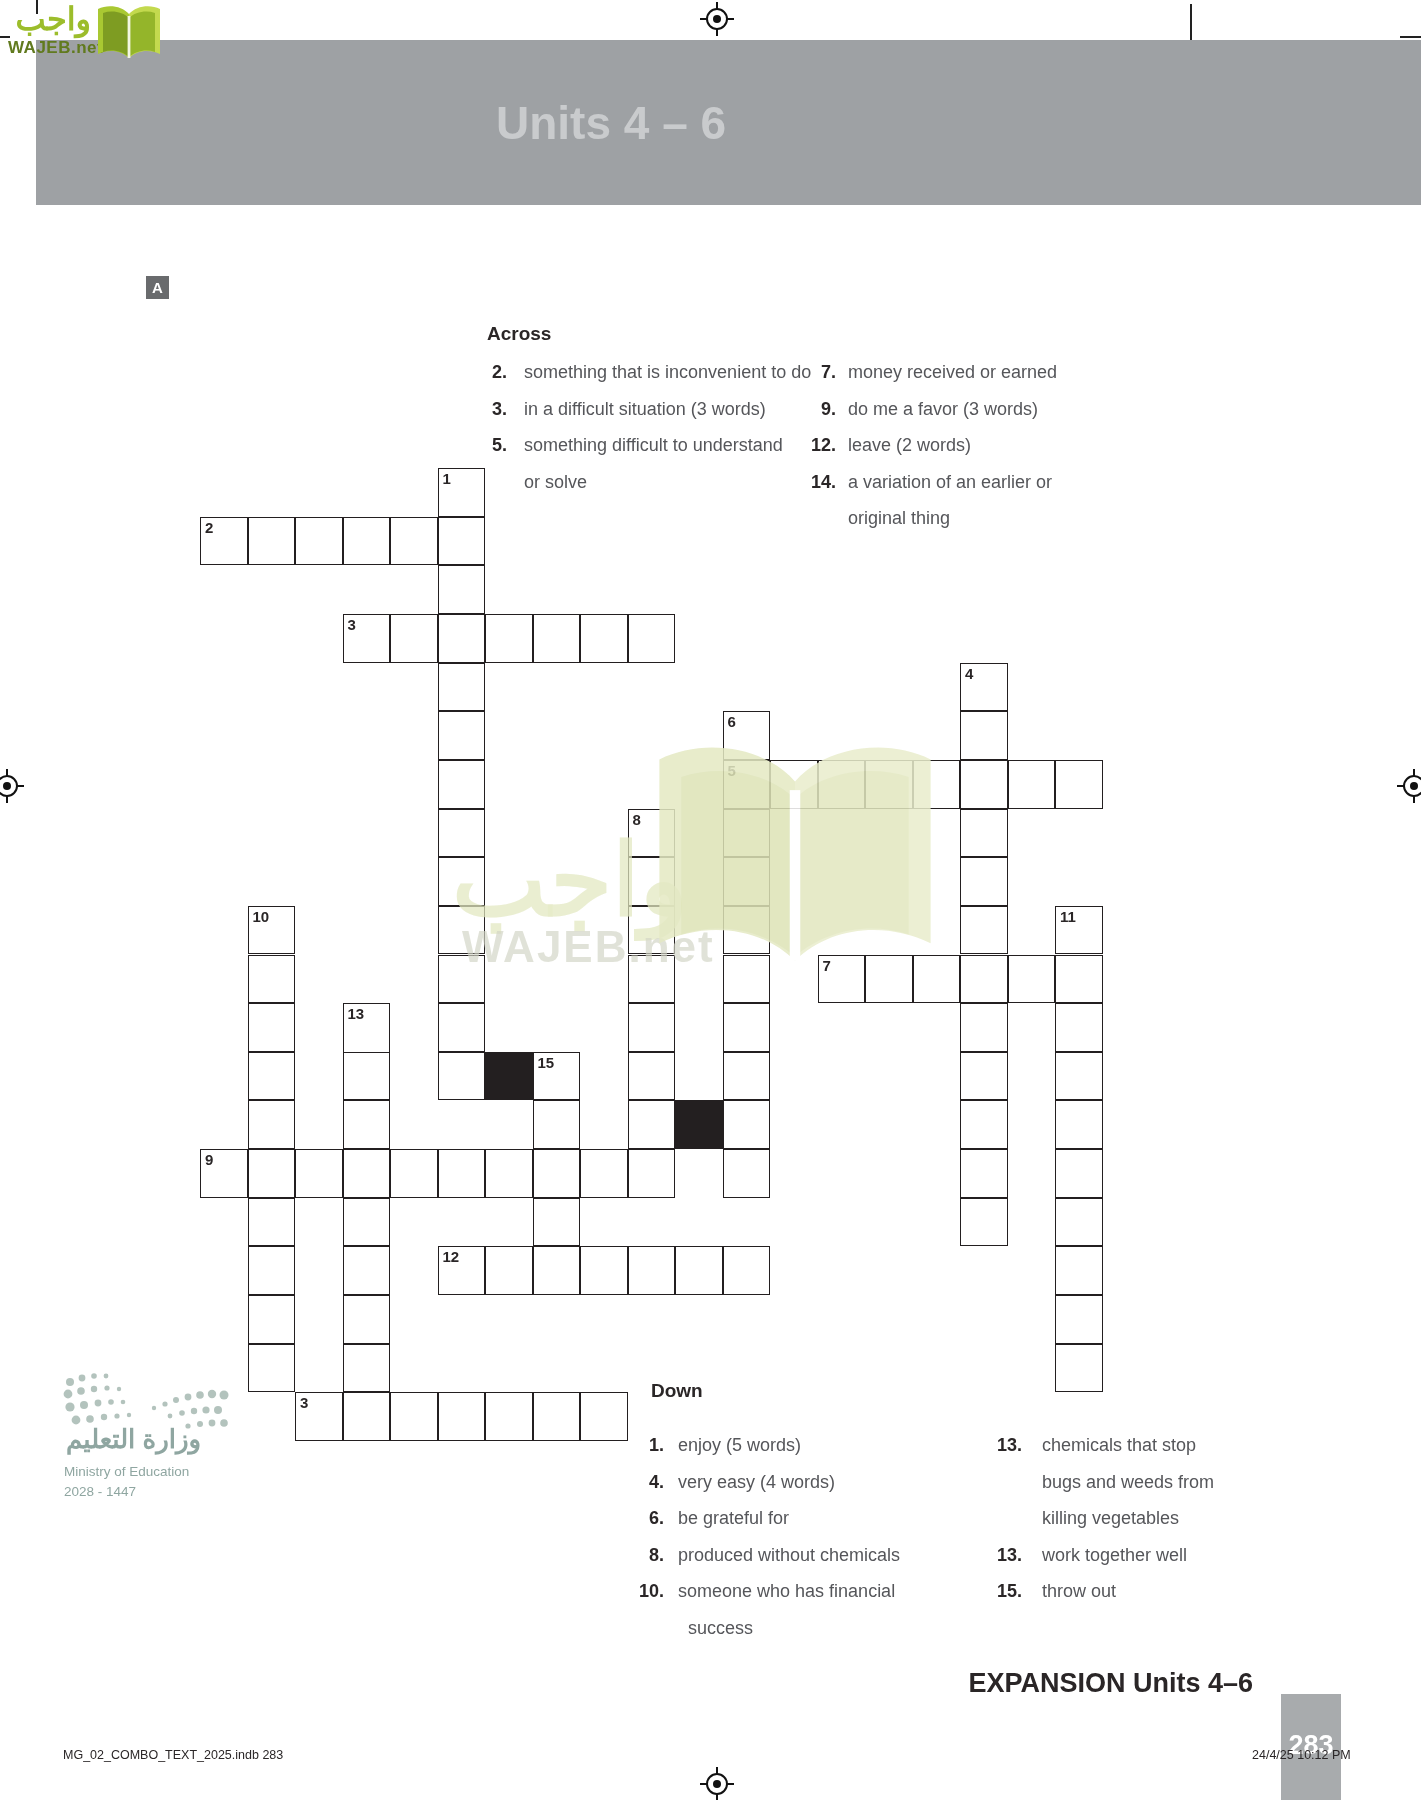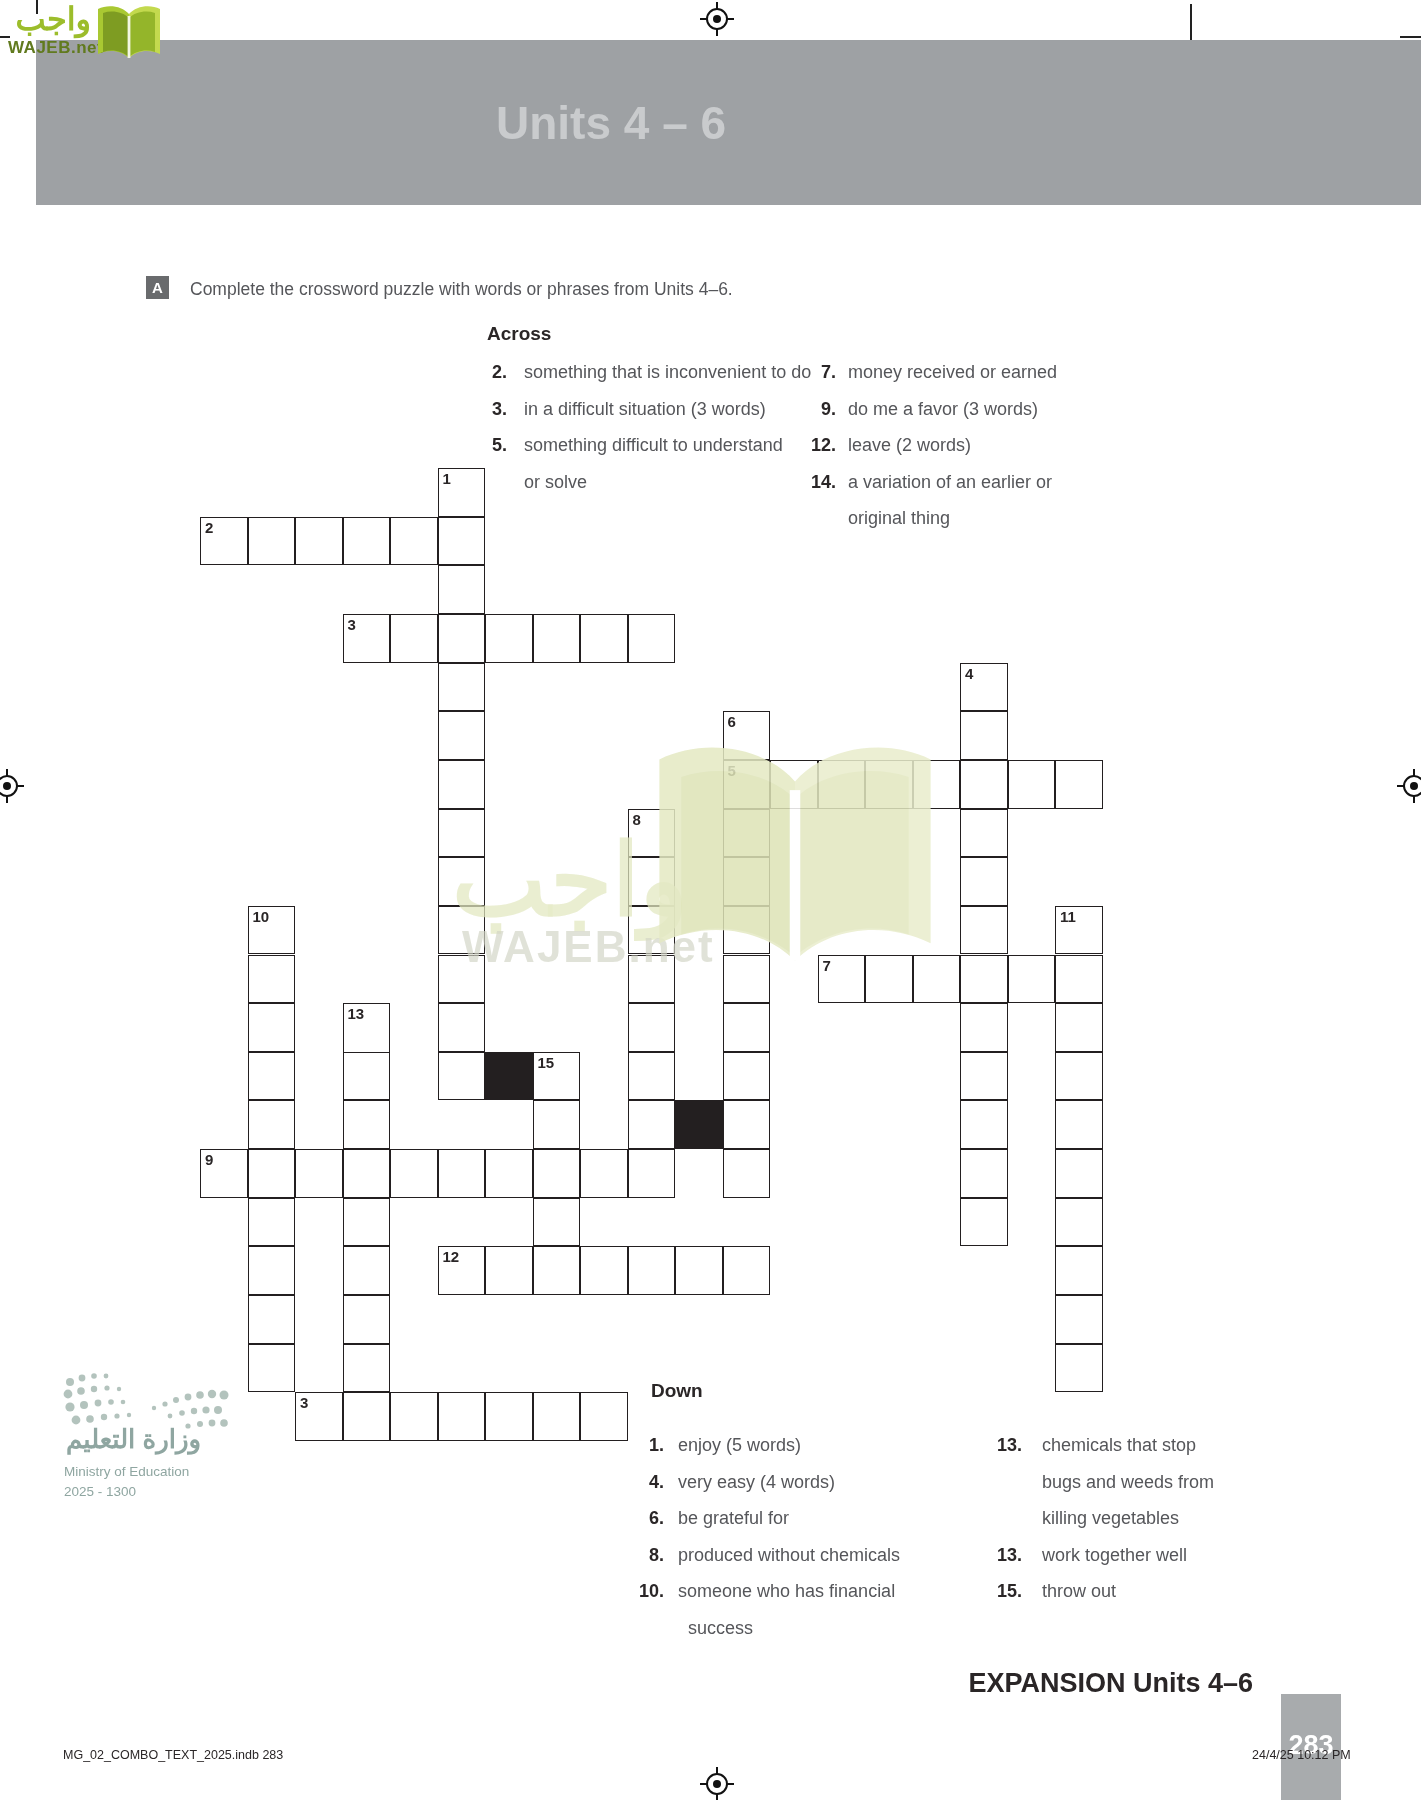--- a/index.html
+++ b/index.html
@@ -100,21 +100,20 @@
     <svg class="logo-book" width="70" height="62" viewBox="0 0 70 62">
       <path d="M35 10 C28 2 14 0 4 5 L4 50 C14 45 27 46 35 54 Z" fill="#a9c832"></path>
       <path d="M35 10 C42 2 56 0 66 5 L66 50 C56 45 43 46 35 54 Z" fill="#c3d94e"></path>
       <path d="M35 14 C29 8 18 6 9 9 L9 48 C18 45 28 47 35 53 Z" fill="#7e9c22"></path>
       <path d="M35 14 C41 8 52 6 61 9 L61 48 C52 45 42 47 35 53 Z" fill="#94b52a"></path>
       <rect x="33.6" y="12" width="2.8" height="42" fill="#f3f7e2"></rect>
     </svg>
   </div>
 
   <div class="badge">A</div>
-  <div class="instruction">Complete the crossword puzzle with words or phrases from Units 4–6.</div>
 
   <div class="sec-head" style="left:487px;top:323px;">Across</div>
   <div class="clue-col col-a1" style="left:470px;top:361px;">
       <div class="clue-line">
         <span class="cnum">2.</span>
         <span class="ctext">something that is inconvenient to do</span>
       </div>
       <div class="clue-line">
         <span class="cnum">3.</span>
         <span class="ctext">in a difficult situation (3 words)</span>
@@ -396,21 +395,21 @@
         <circle cx="148" cy="46" r="3.6"></circle>
         <circle cx="160" cy="46" r="4"></circle>
       <circle cx="130" cy="62" r="2.6"></circle>
         <circle cx="142" cy="60" r="3"></circle>
         <circle cx="154" cy="59" r="3.4"></circle>
         <circle cx="166" cy="59" r="3.8"></circle>
     </g>
   </svg>
   <div class="min-ar">وزارة التعليم</div>
   <div class="min-en">Ministry of Education</div>
-  <div class="min-yr">2025 - 1300</div>
+  <div class="min-yr">2028 - 1447</div>
 
   <div class="foot-title">EXPANSION Units 4–6</div>
   <div class="page-tab">
     <div class="page-num">283</div>
   </div>
   <div class="meta meta-left">MG_02_COMBO_TEXT_2025.indb   283</div>
   <div class="meta meta-right">24/4/25   10:12 PM</div>
 
 </div>
 

